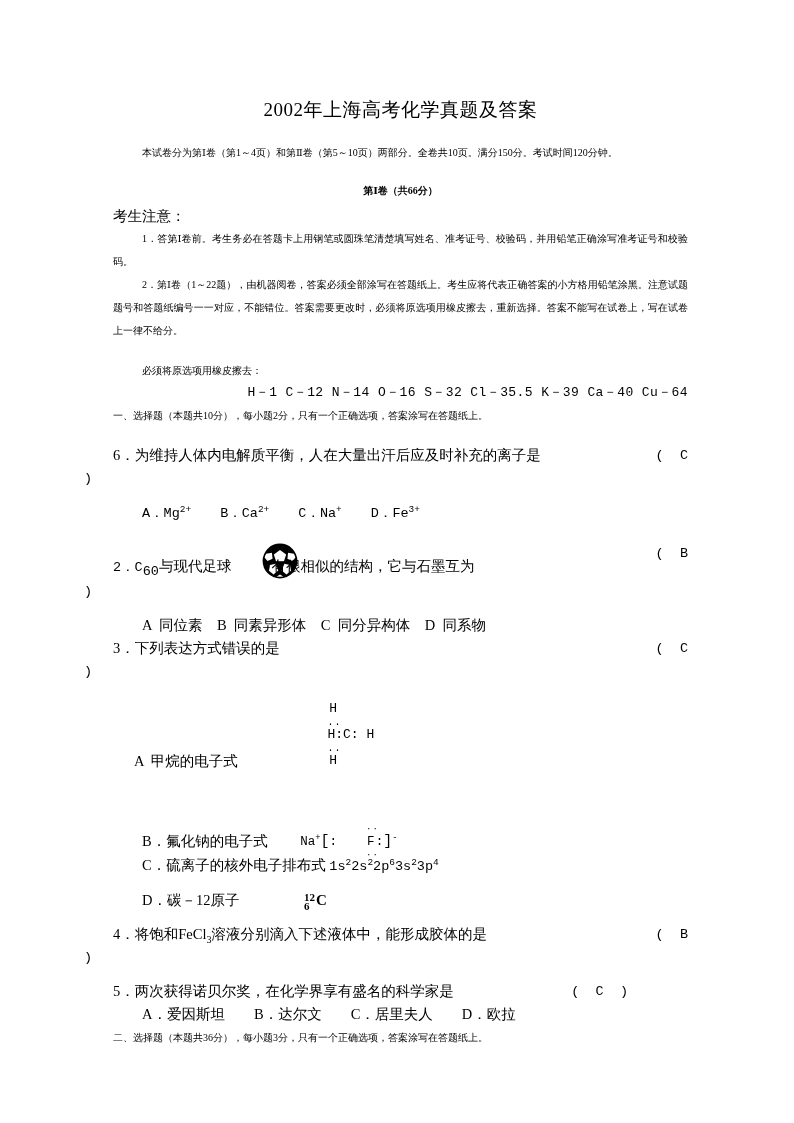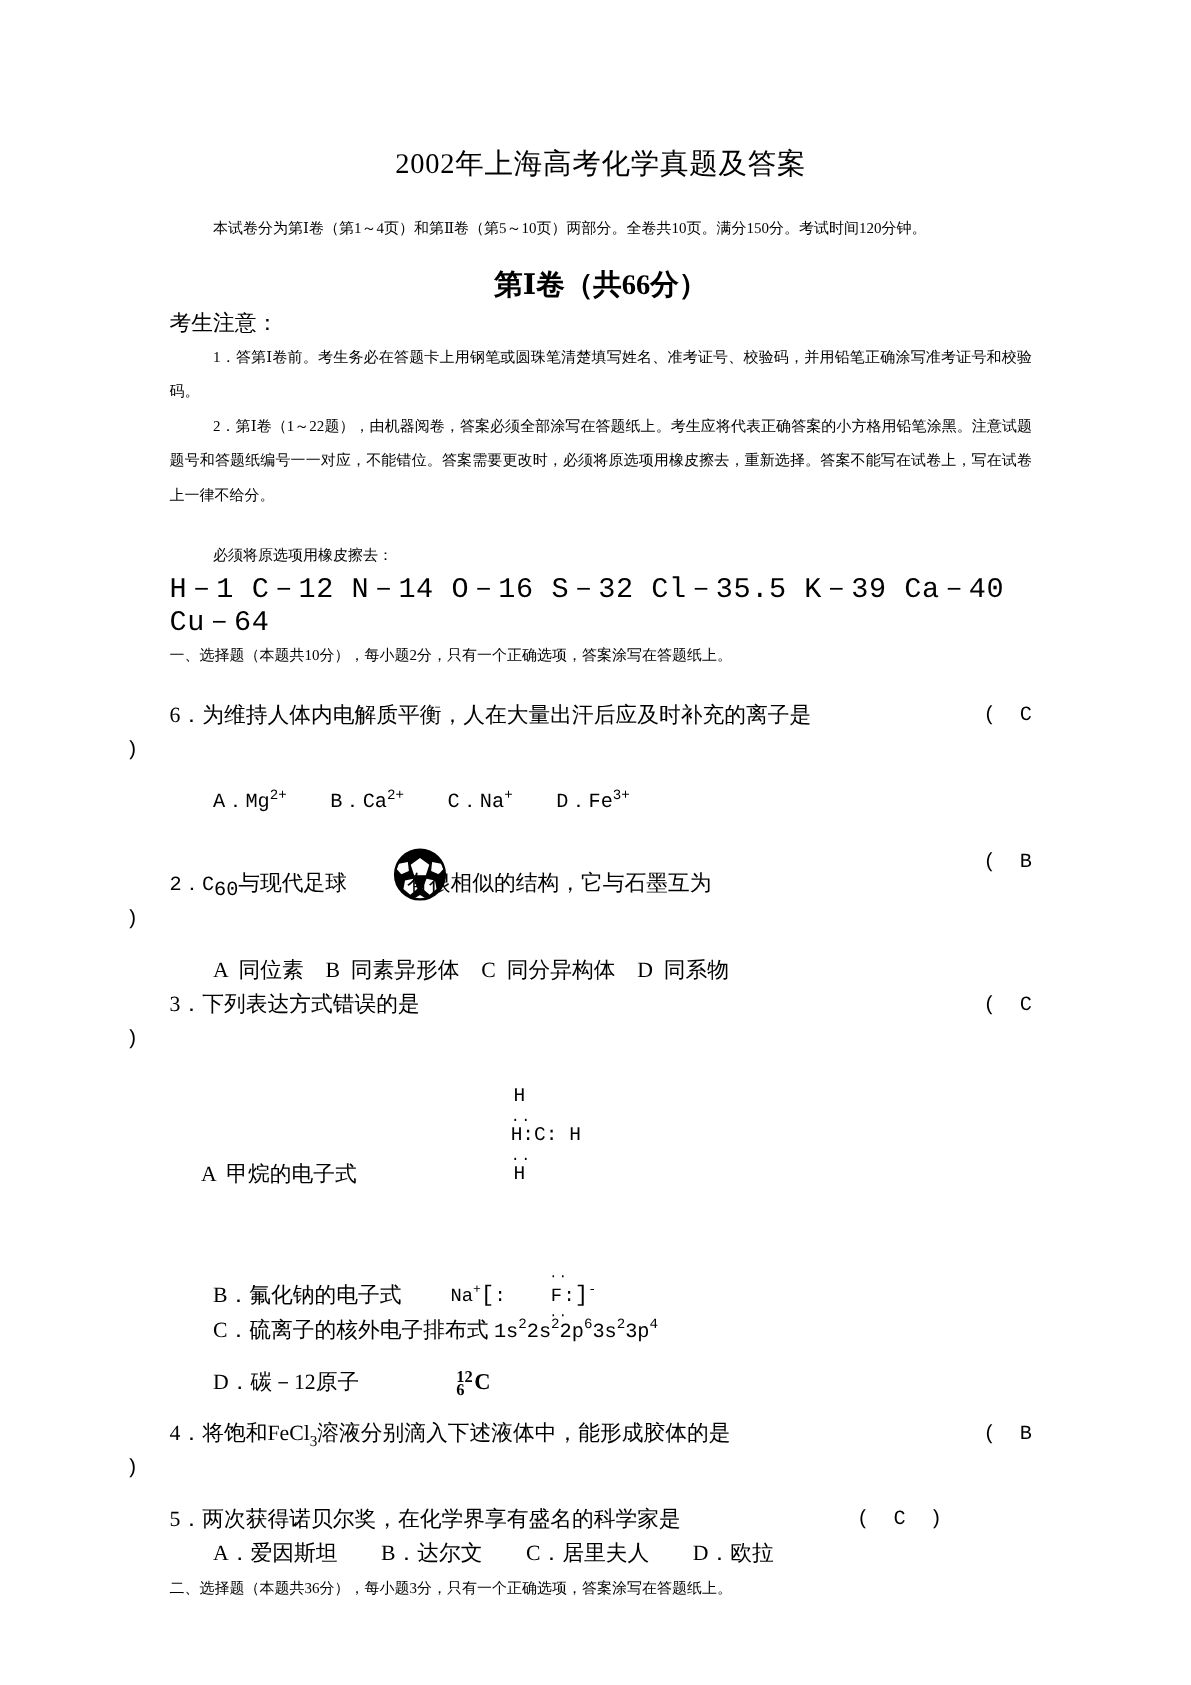--- a/index.html
+++ b/index.html
@@ -42,38 +42,39 @@
     font-size: 10px;
     line-height: 23px;
     text-align: justify;
     text-justify: inter-character;
   }
   .indent { text-indent: 29px; }
 
   .section-head {
     text-align: center;
     font-weight: bold;
-    font-size: 19px;
+    font-size: 10px;
     line-height: 24px;
     margin-top: 15px;
     margin-bottom: 2px;
   }
   .note-line {
     font-size: 14.5px;
     line-height: 22px;
   }
   .gap-sm { height: 11px; }
   .gap-md { height: 17px; }
   .gap-lg { height: 22px; }
 
   .mono {
     font-family: "Liberation Mono", "DejaVu Sans Mono", monospace;
-    font-size: 19px;
+    font-size: 13px;
     line-height: 22px;
     letter-spacing: 0.4px;
+    text-align: right;
   }
 
   
   .q-line {
     font-size: 14.5px;
     line-height: 23px;
     position: relative;
   }
   .q-stem {
     text-indent: 29px;
@@ -124,21 +125,21 @@
   }
 
   
   .lewis-methane {
     font-family: "Liberation Mono", "DejaVu Sans Mono", monospace;
     font-size: 13px;
     line-height: 13px;
     text-align: center;
     width: 74px;
     position: absolute;
-    left: 165px;
+    left: 152px;
     top: -38px;
   }
   .lewis-methane .lrow { white-space: pre; }
   .lewis-methane .dots-over {
     letter-spacing: 1px;
     font-size: 10px;
     line-height: 7px;
   }
   .q3-a-wrap { position: relative; }
 

